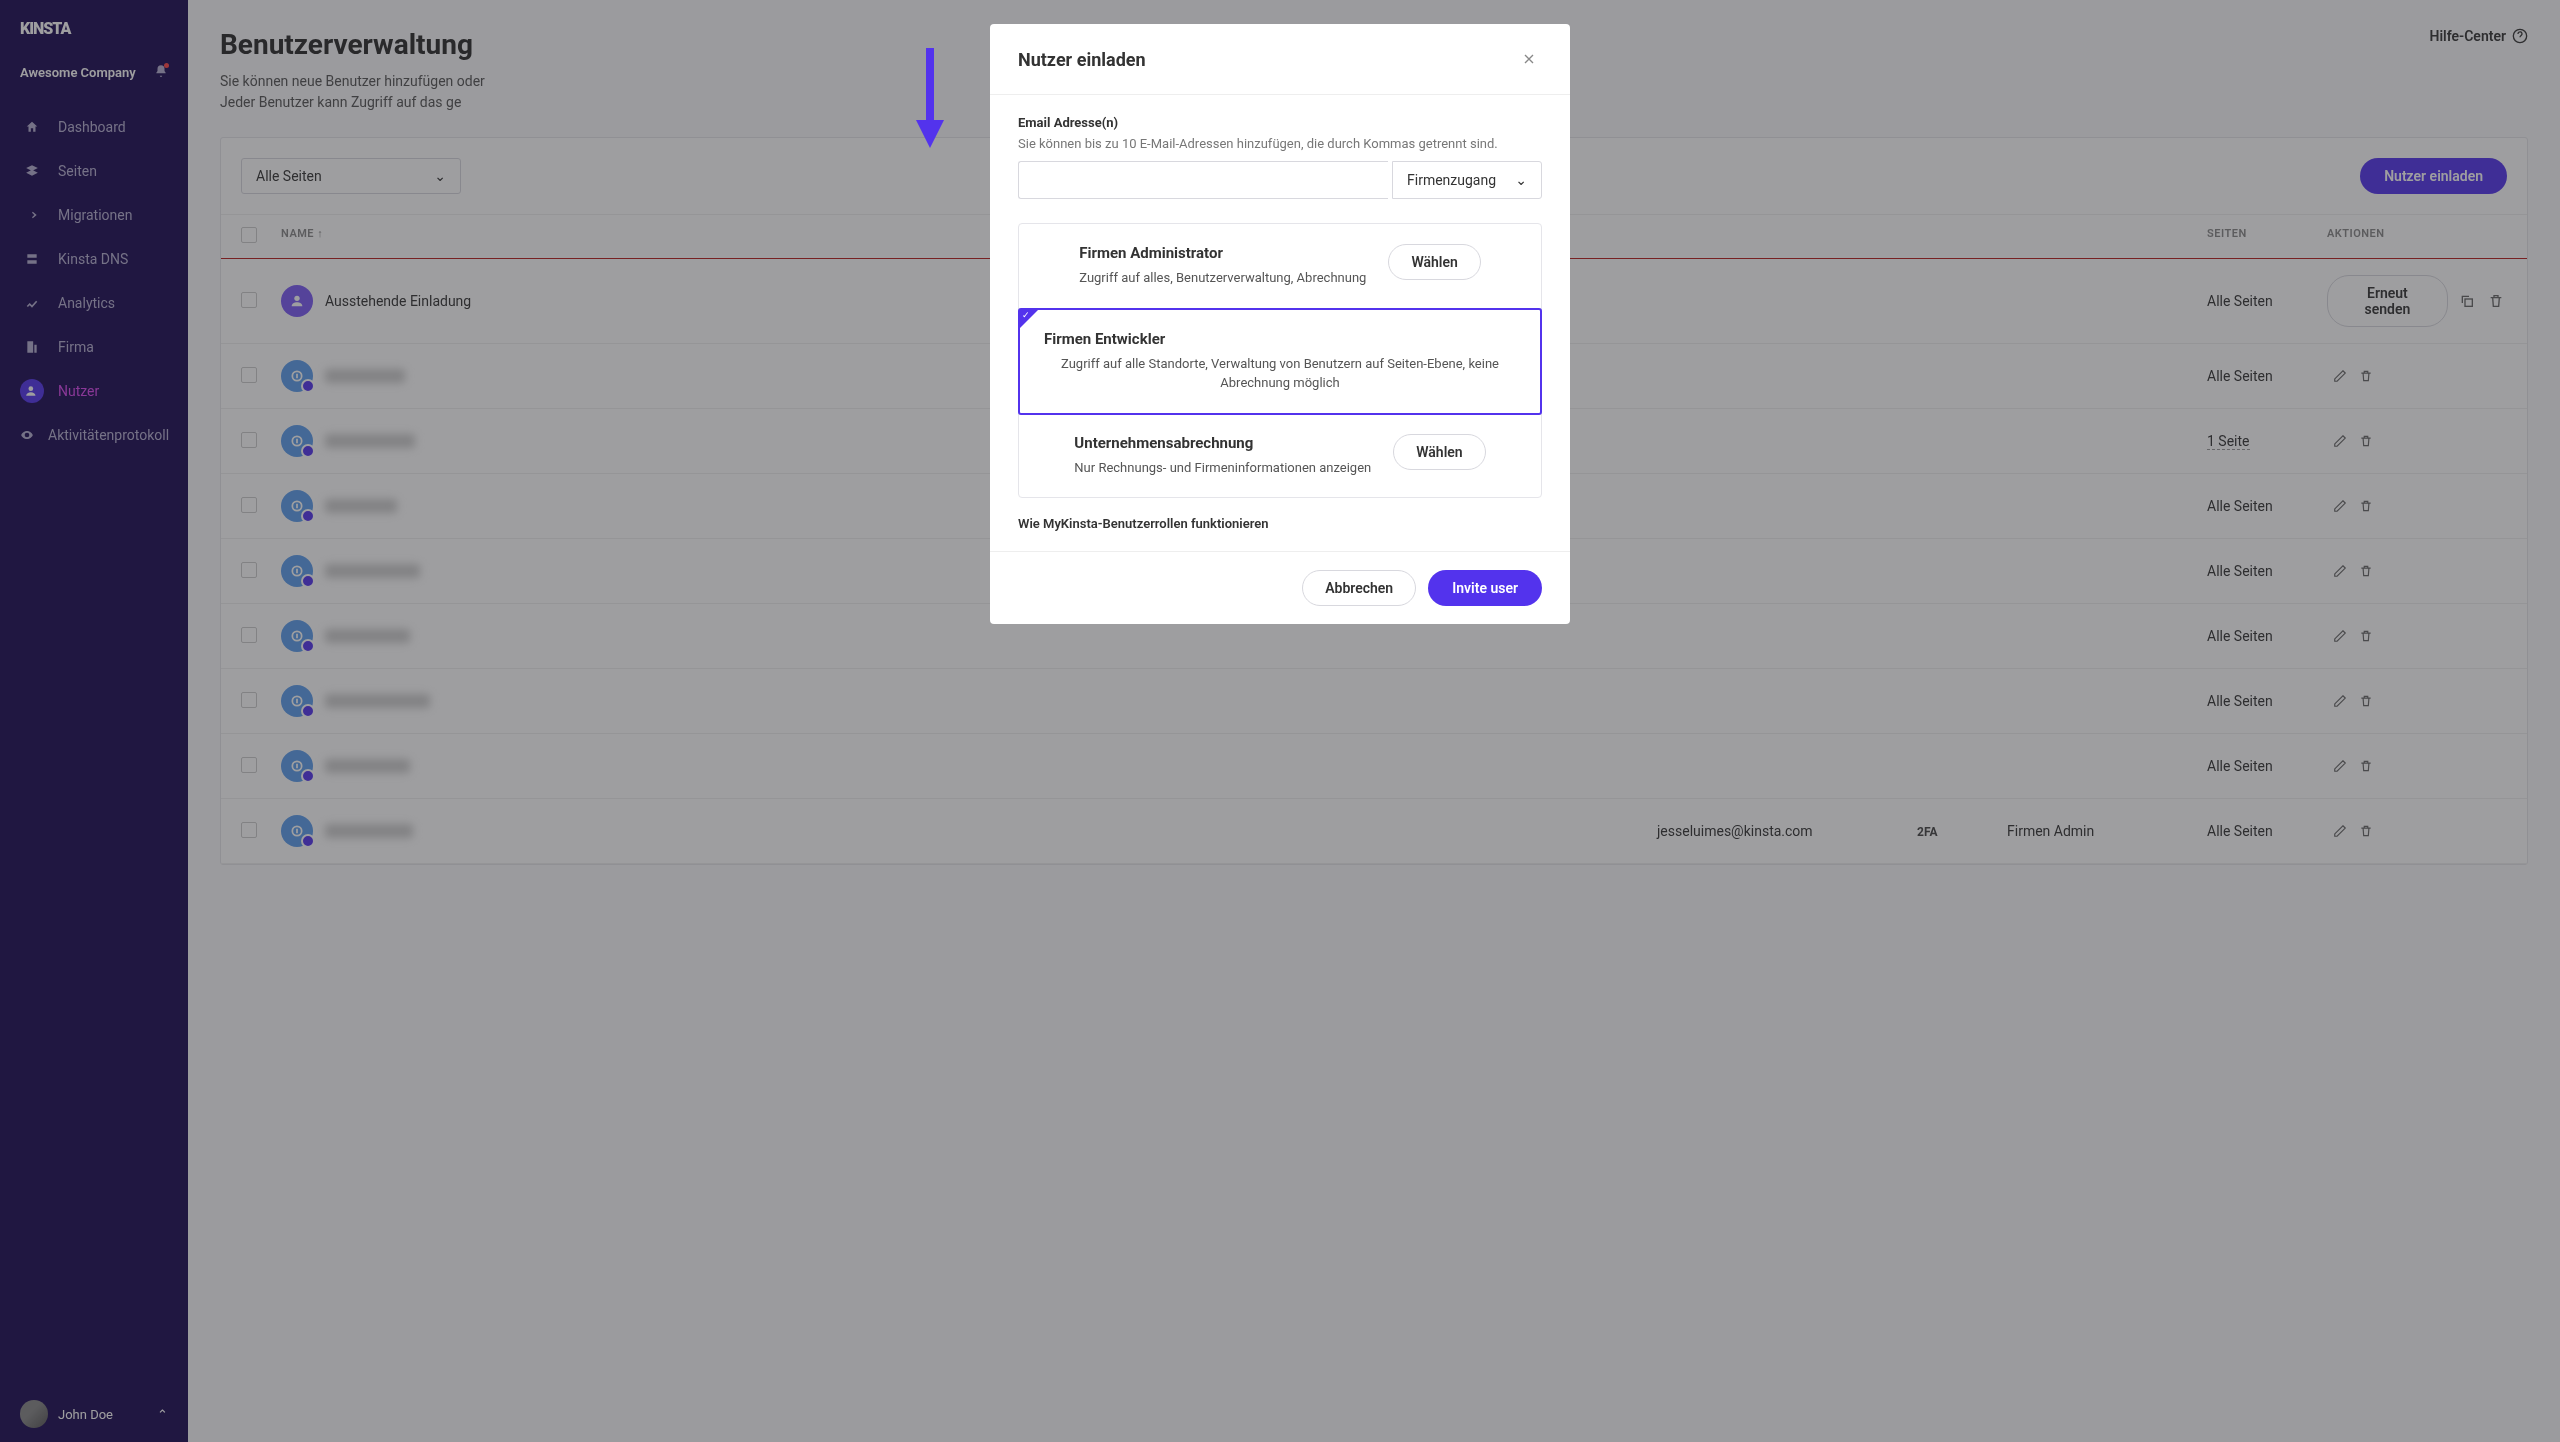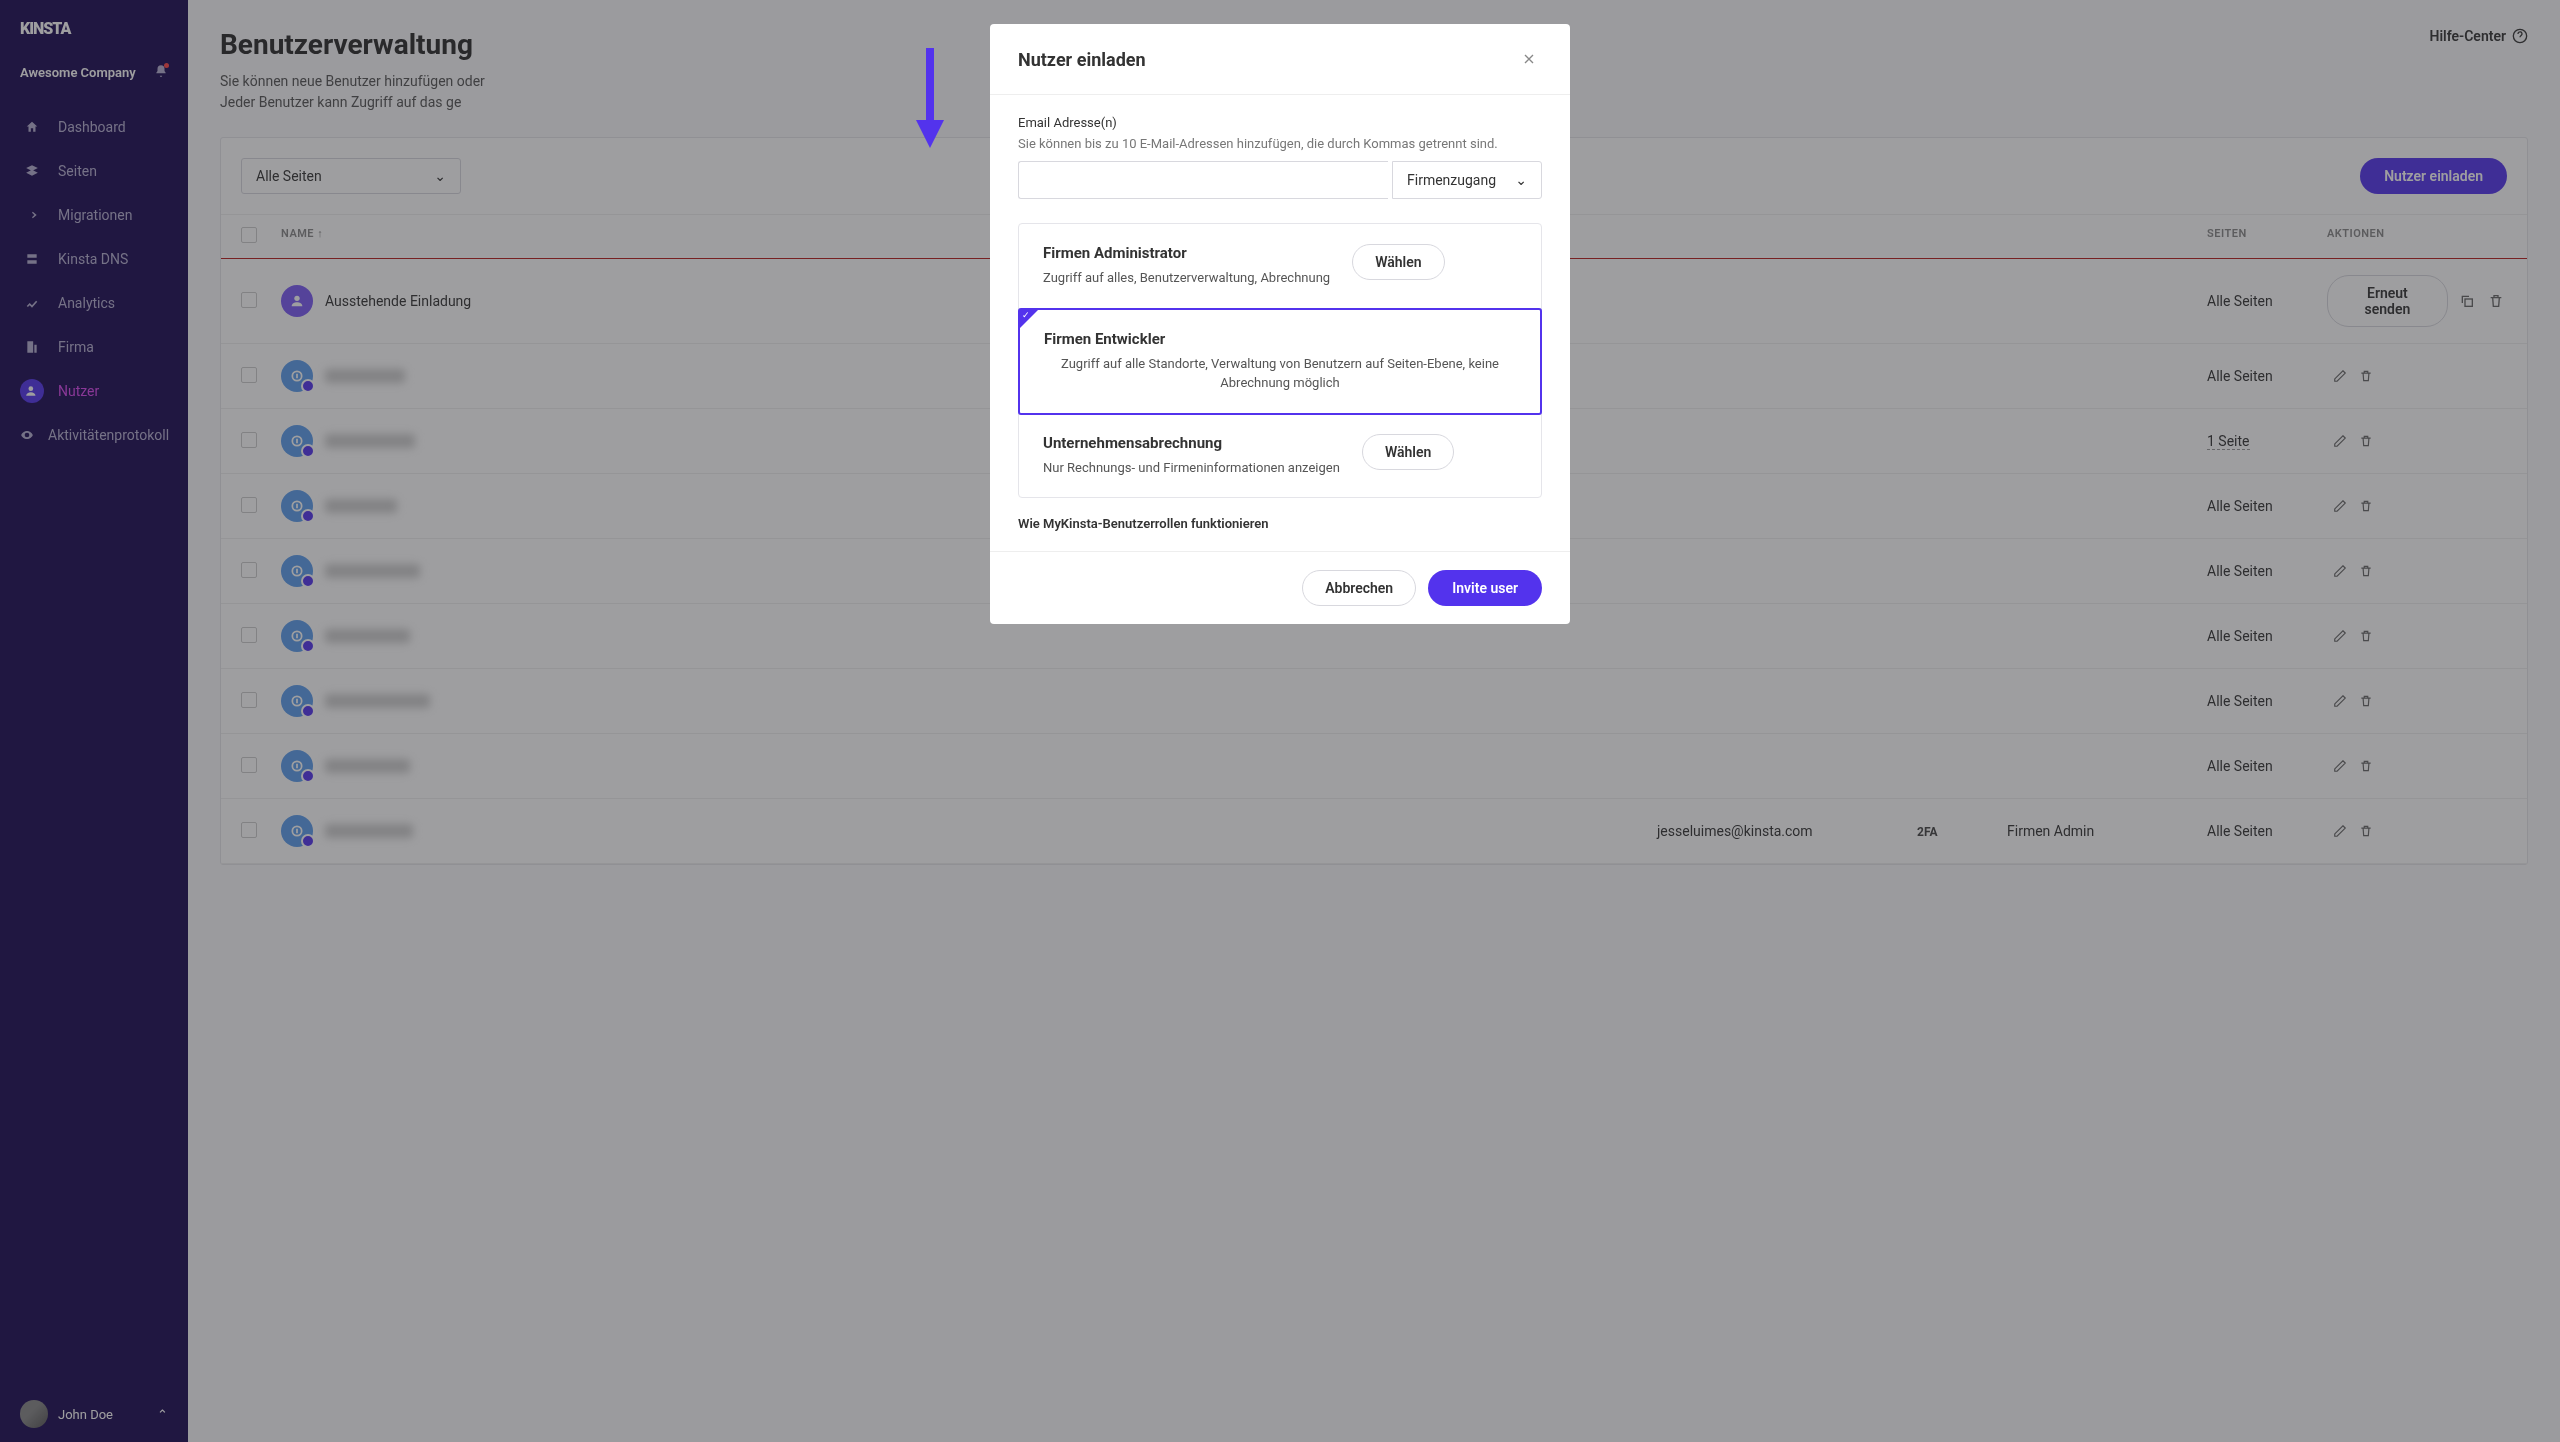--- a/index.html
+++ b/index.html
@@ -43,32 +43,32 @@
 .row .av svg { fill:#fff; }
 .row .av::after { content:''; position:absolute; bottom:-1px; right:-2px; width:10px; height:10px; background:#5333ed; border-radius:50%; border:2px solid #fff; }
 .row .av.pending::after { display:none; }
 .blurred { filter:blur(4px); background:#ccc; color:transparent; border-radius:3px; display:inline-block; height:14px; width:80px; }
 .icon-btn { width:26px; height:26px; display:inline-flex; align-items:center; justify-content:center; cursor:pointer; color:#666; }
 .overlay { position:absolute; inset:0; background:rgba(40,40,45,.45); display:flex; align-items:flex-start; justify-content:center; padding-top:24px; }
 .modal { background:#fff; width:580px; border-radius:4px; max-height:calc(100vh - 48px); display:flex; flex-direction:column; }
 .modal-head { padding:22px 28px; display:flex; justify-content:space-between; align-items:center; border-bottom:1px solid #eee; }
 .modal-head h2 { font-size:18px; font-weight:700; }
 .modal-body { padding:20px 28px; overflow:auto; flex:1; }
-.label { font-size:13px; font-weight:400; margin-bottom:6px; display:block; }
+.label { font-size:13px; font-weight:700; margin-bottom:6px; display:block; }
 .hint { font-size:13px; color:#777; margin-bottom:10px; }
 .input-row { display:flex; gap:4px; }
 .email-input { flex:1; border:1px solid #d8d8de; border-right:none; border-radius:3px 0 0 3px; padding:10px 12px; font-size:14px; }
 .access-select { border:1px solid #d8d8de; border-radius:0 3px 3px 0; padding:10px 14px; font-size:14px; min-width:150px; background:#fff; display:flex; justify-content:space-between; align-items:center; }
 .roles { margin-top:24px; border:1px solid #e5e5ea; border-radius:4px; }
 .role { padding:20px 24px; border-bottom:1px solid #eee; position:relative; }
 .role:last-child { border-bottom:none; }
 .role.selected { border:2px solid #5333ed; border-radius:3px; margin:-1px; }
 .role.selected::before { content:''; position:absolute; top:0; left:0; border-top:18px solid #5333ed; border-right:18px solid transparent; }
 .role.selected::after { content:'✓'; position:absolute; top:0; left:2px; color:#fff; font-size:9px; }
-.role-head { display:flex; justify-content:flex-start; align-items:flex-start; gap:22px; }
+.role-head { display:flex; justify-content:center; align-items:flex-start; gap:22px; }
 .role-title { font-size:15px; font-weight:700; margin-bottom:6px; }
 .role-desc { font-size:13px; color:#555; line-height:1.5; }
 .role.selected .role-desc { text-align:center; }
 .link { font-size:13px; font-weight:600; color:#333; margin-top:18px; display:block; }
 .modal-foot { padding:18px 28px; border-top:1px solid #eee; display:flex; justify-content:flex-end; gap:12px; }
 .arrow { position:absolute; top:48px; left:910px; color:#5333ed; pointer-events:none; z-index:20; }
 .checkbox { width:16px; height:16px; border:1px solid #ccc; border-radius:2px; display:inline-block; }
 .dotted { border-bottom:1px dashed #999; }
 .badge-2fa { font-size:12px; font-weight:700; color:#444; }
 </style>

